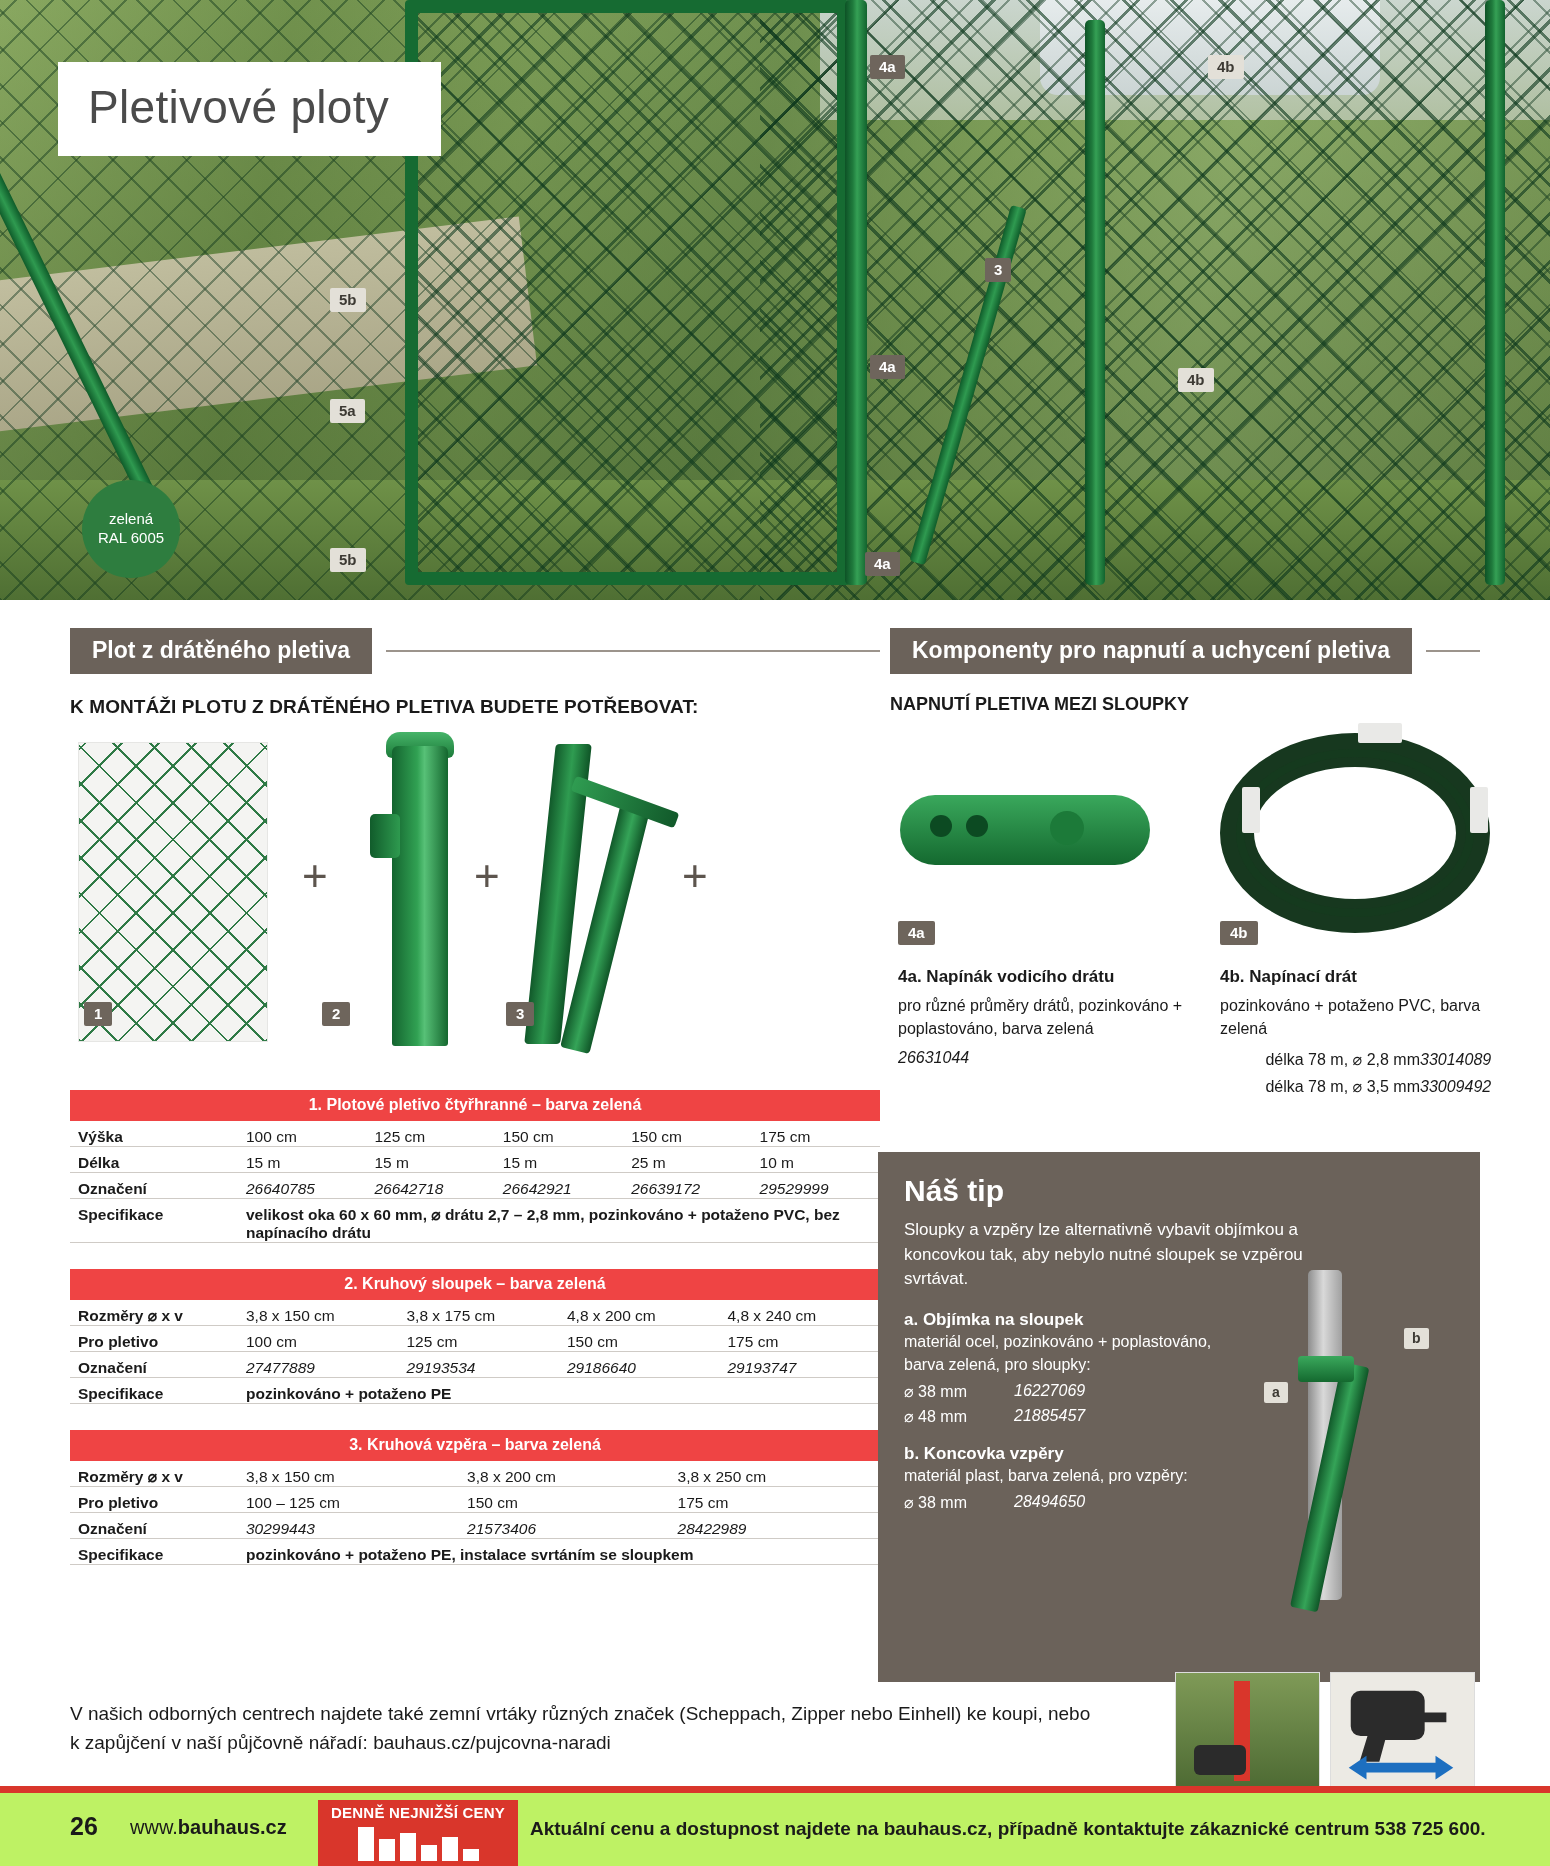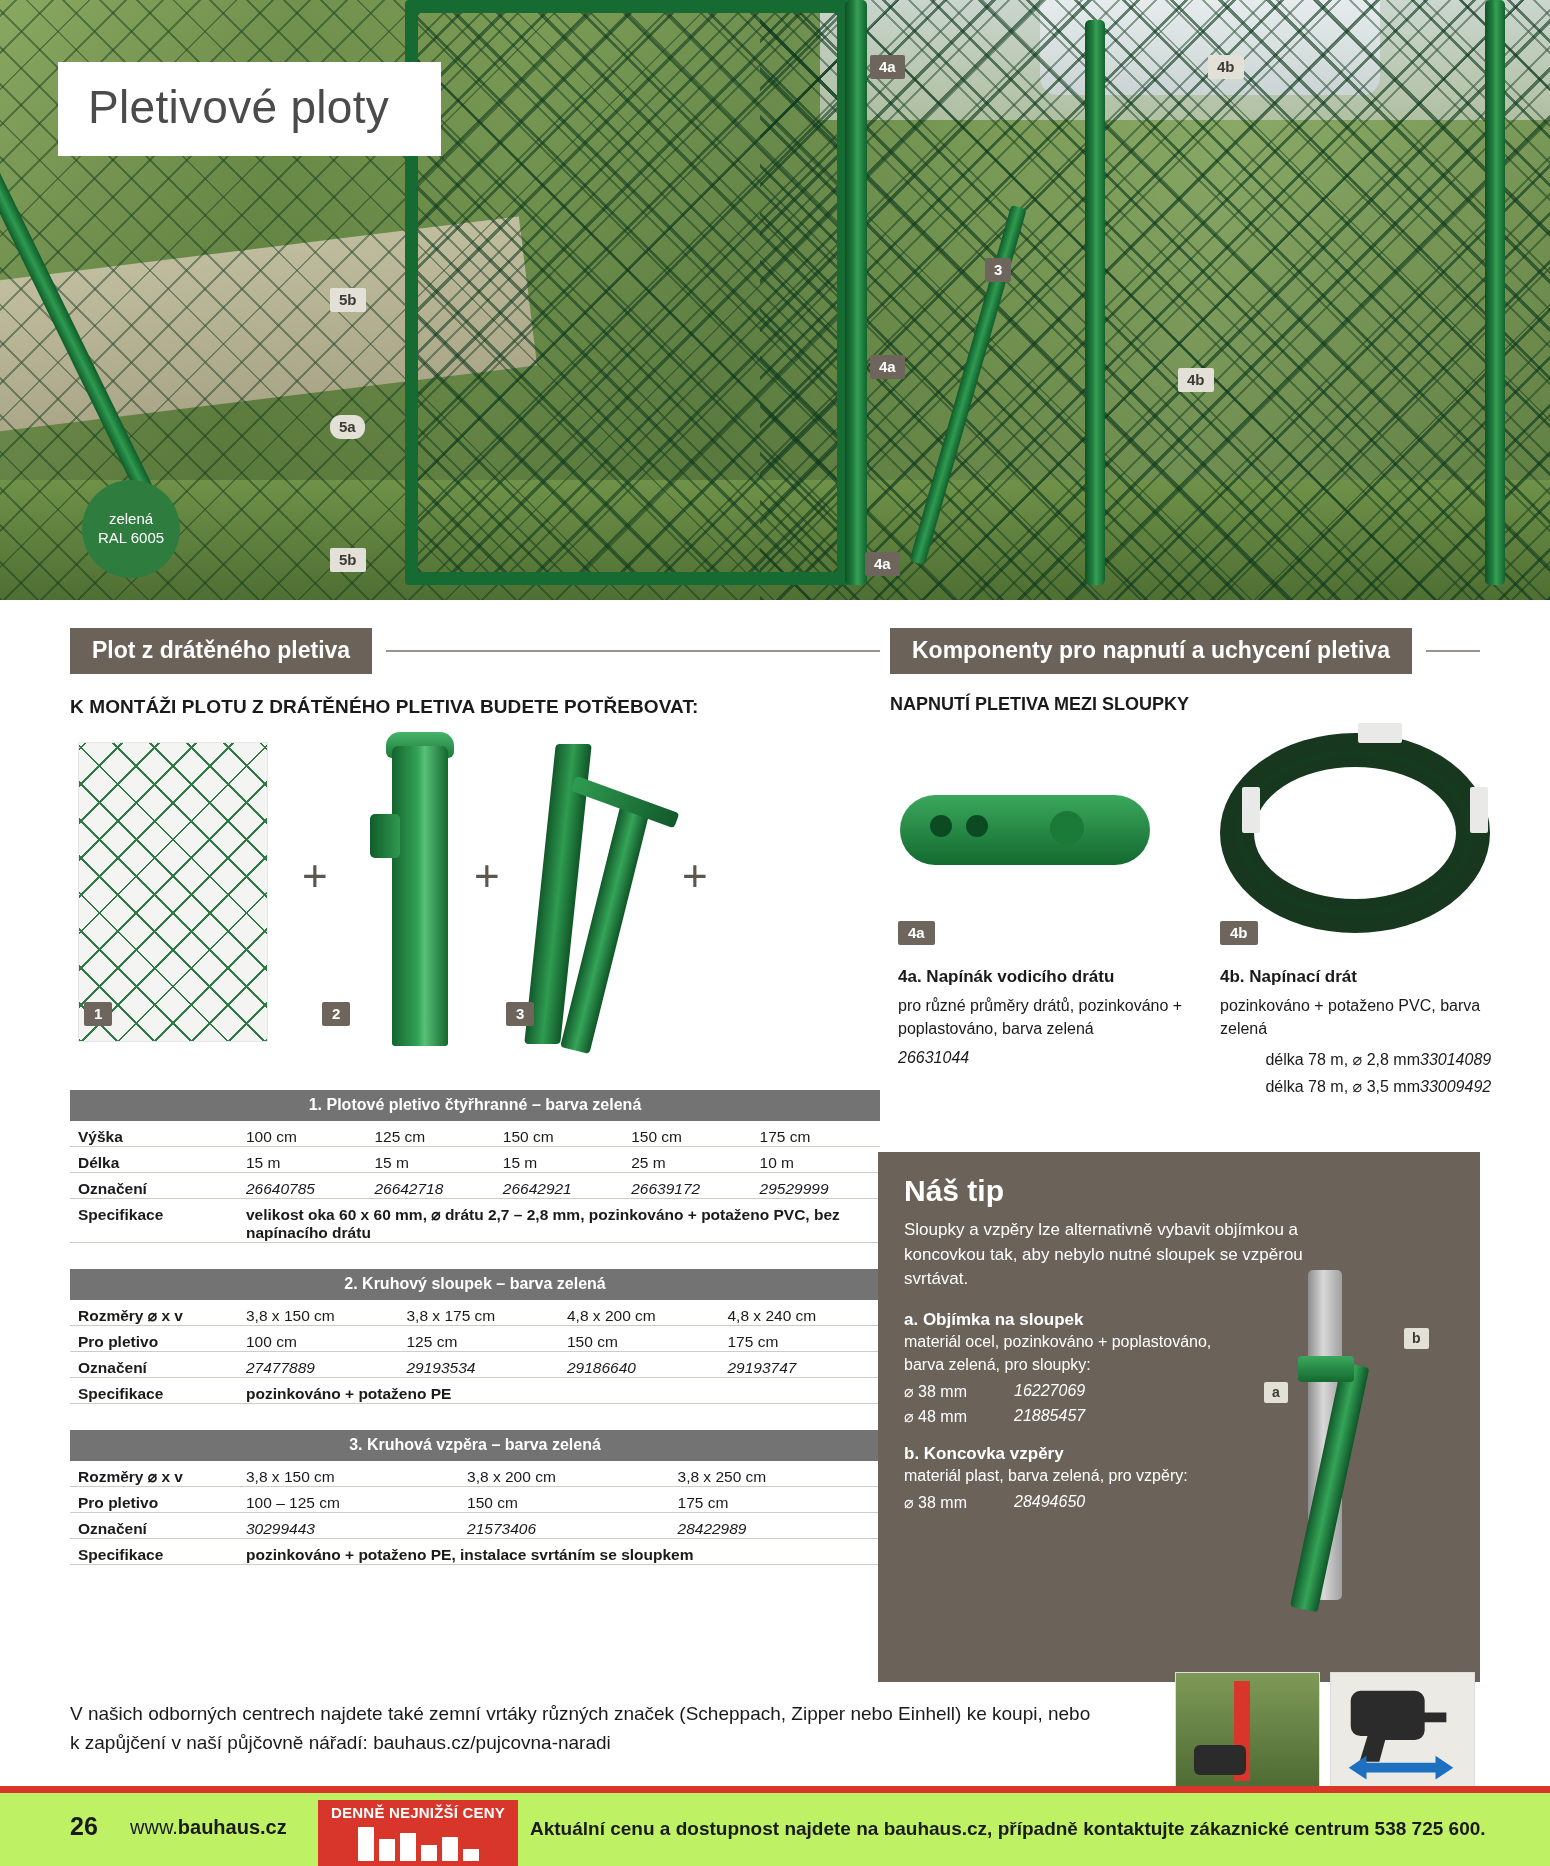--- a/index.html
+++ b/index.html
@@ -176,21 +176,21 @@
   }
   .num-badge {
     position:absolute;
     background:#6e655c; color:#fff; font-size:15px; font-weight:700;
     padding:3px 10px 4px; border-radius:2px;
   }
 
   
   table.pt { width:100%; border-collapse:collapse; margin-top:26px; font-size:15.5px; }
   table.pt caption {
-    background:#737373; color:#fff; font-weight:700; font-size:16px;
+    background:#ef4444; color:#fff; font-weight:700; font-size:16px;
     padding:6px 0 7px; caption-side:top; text-align:center;
   }
   table.pt th, table.pt td {
     border-bottom:1px solid #cfcbc6;
     padding:7px 6px 0 8px;
     text-align:left;
     vertical-align:top;
   }
   table.pt th { font-weight:700; width:168px; }
   table.pt td.code { font-style:italic; }
@@ -327,21 +327,21 @@
   <div class="brace" style="left:960px;top:200px;width:16px;height:370px;transform:rotate(16deg);"></div>
 
   <div class="hero-title">Pletivové ploty</div>
 
   <div class="ral-badge">
     <span>zelená</span>
     <span>RAL 6005</span>
   </div>
 
   <div class="callout" style="left:330px;top:288px;">5b</div>
-  <div class="callout" style="left:330px;top:415px;border-radius:11px;">5a</div>
+  <div class="callout" style="left:330px;top:399px;">5a</div>
   <div class="callout" style="left:330px;top:548px;">5b</div>
   <div class="callout dark" style="left:870px;top:55px;">4a</div>
   <div class="callout dark" style="left:870px;top:355px;">4a</div>
   <div class="callout dark" style="left:865px;top:552px;">4a</div>
   <div class="callout dark" style="left:985px;top:258px;">3</div>
   <div class="callout" style="left:1208px;top:55px;">4b</div>
   <div class="callout" style="left:1178px;top:368px;">4b</div>
 </div>
 
 <div class="left-col">

